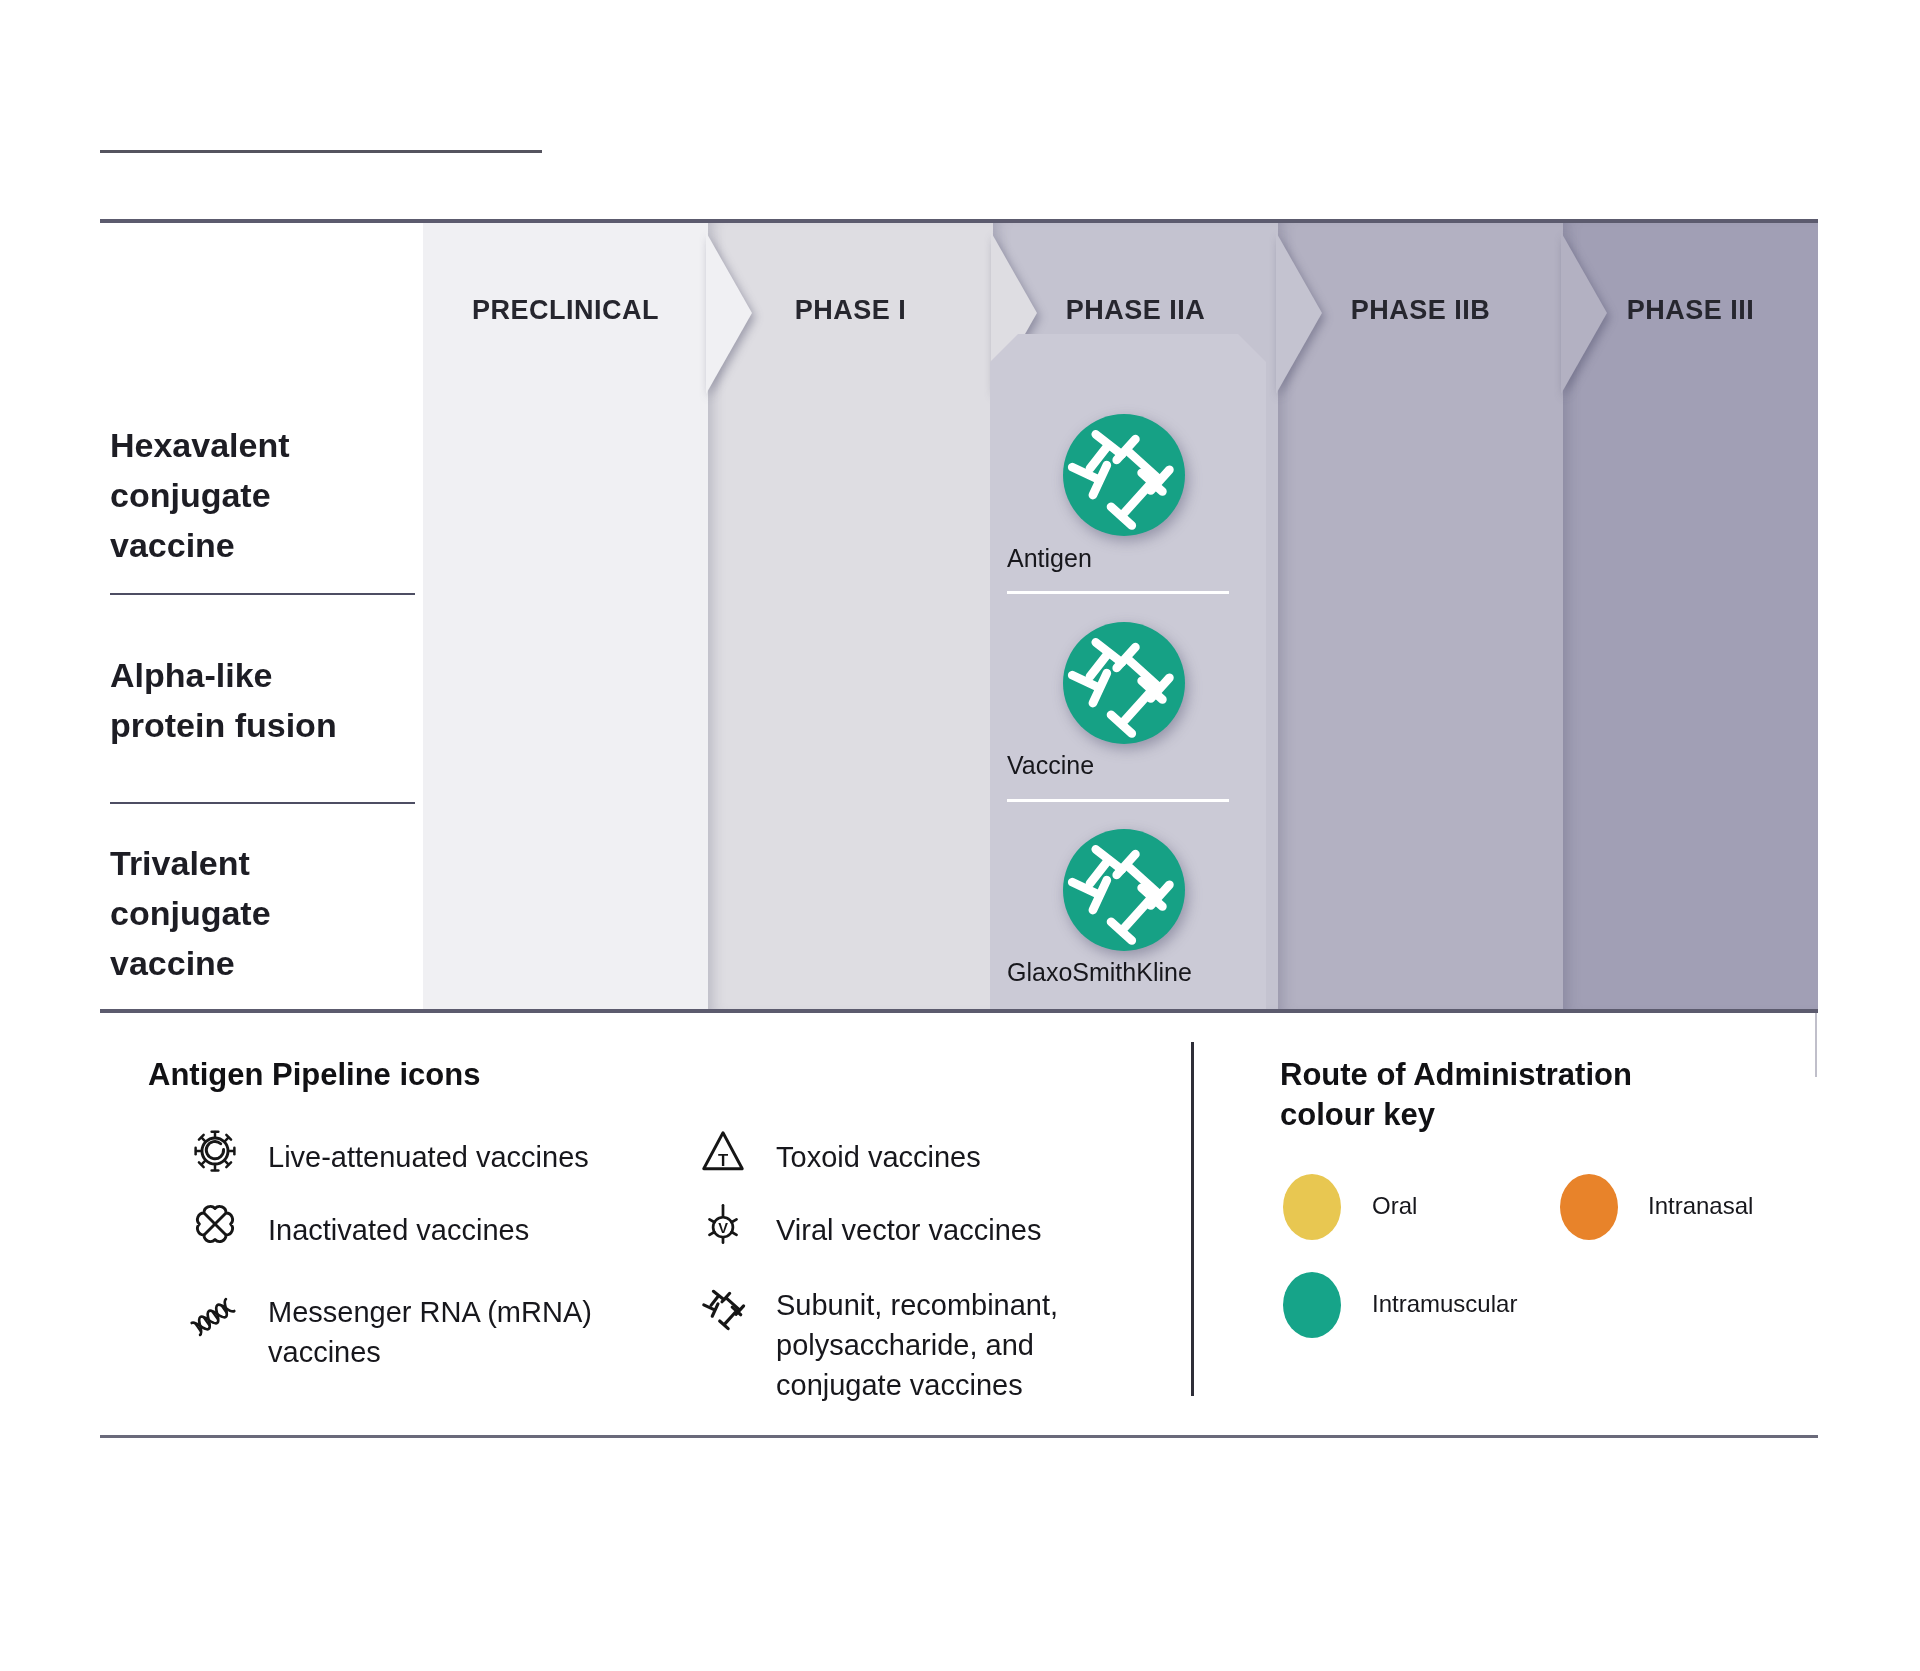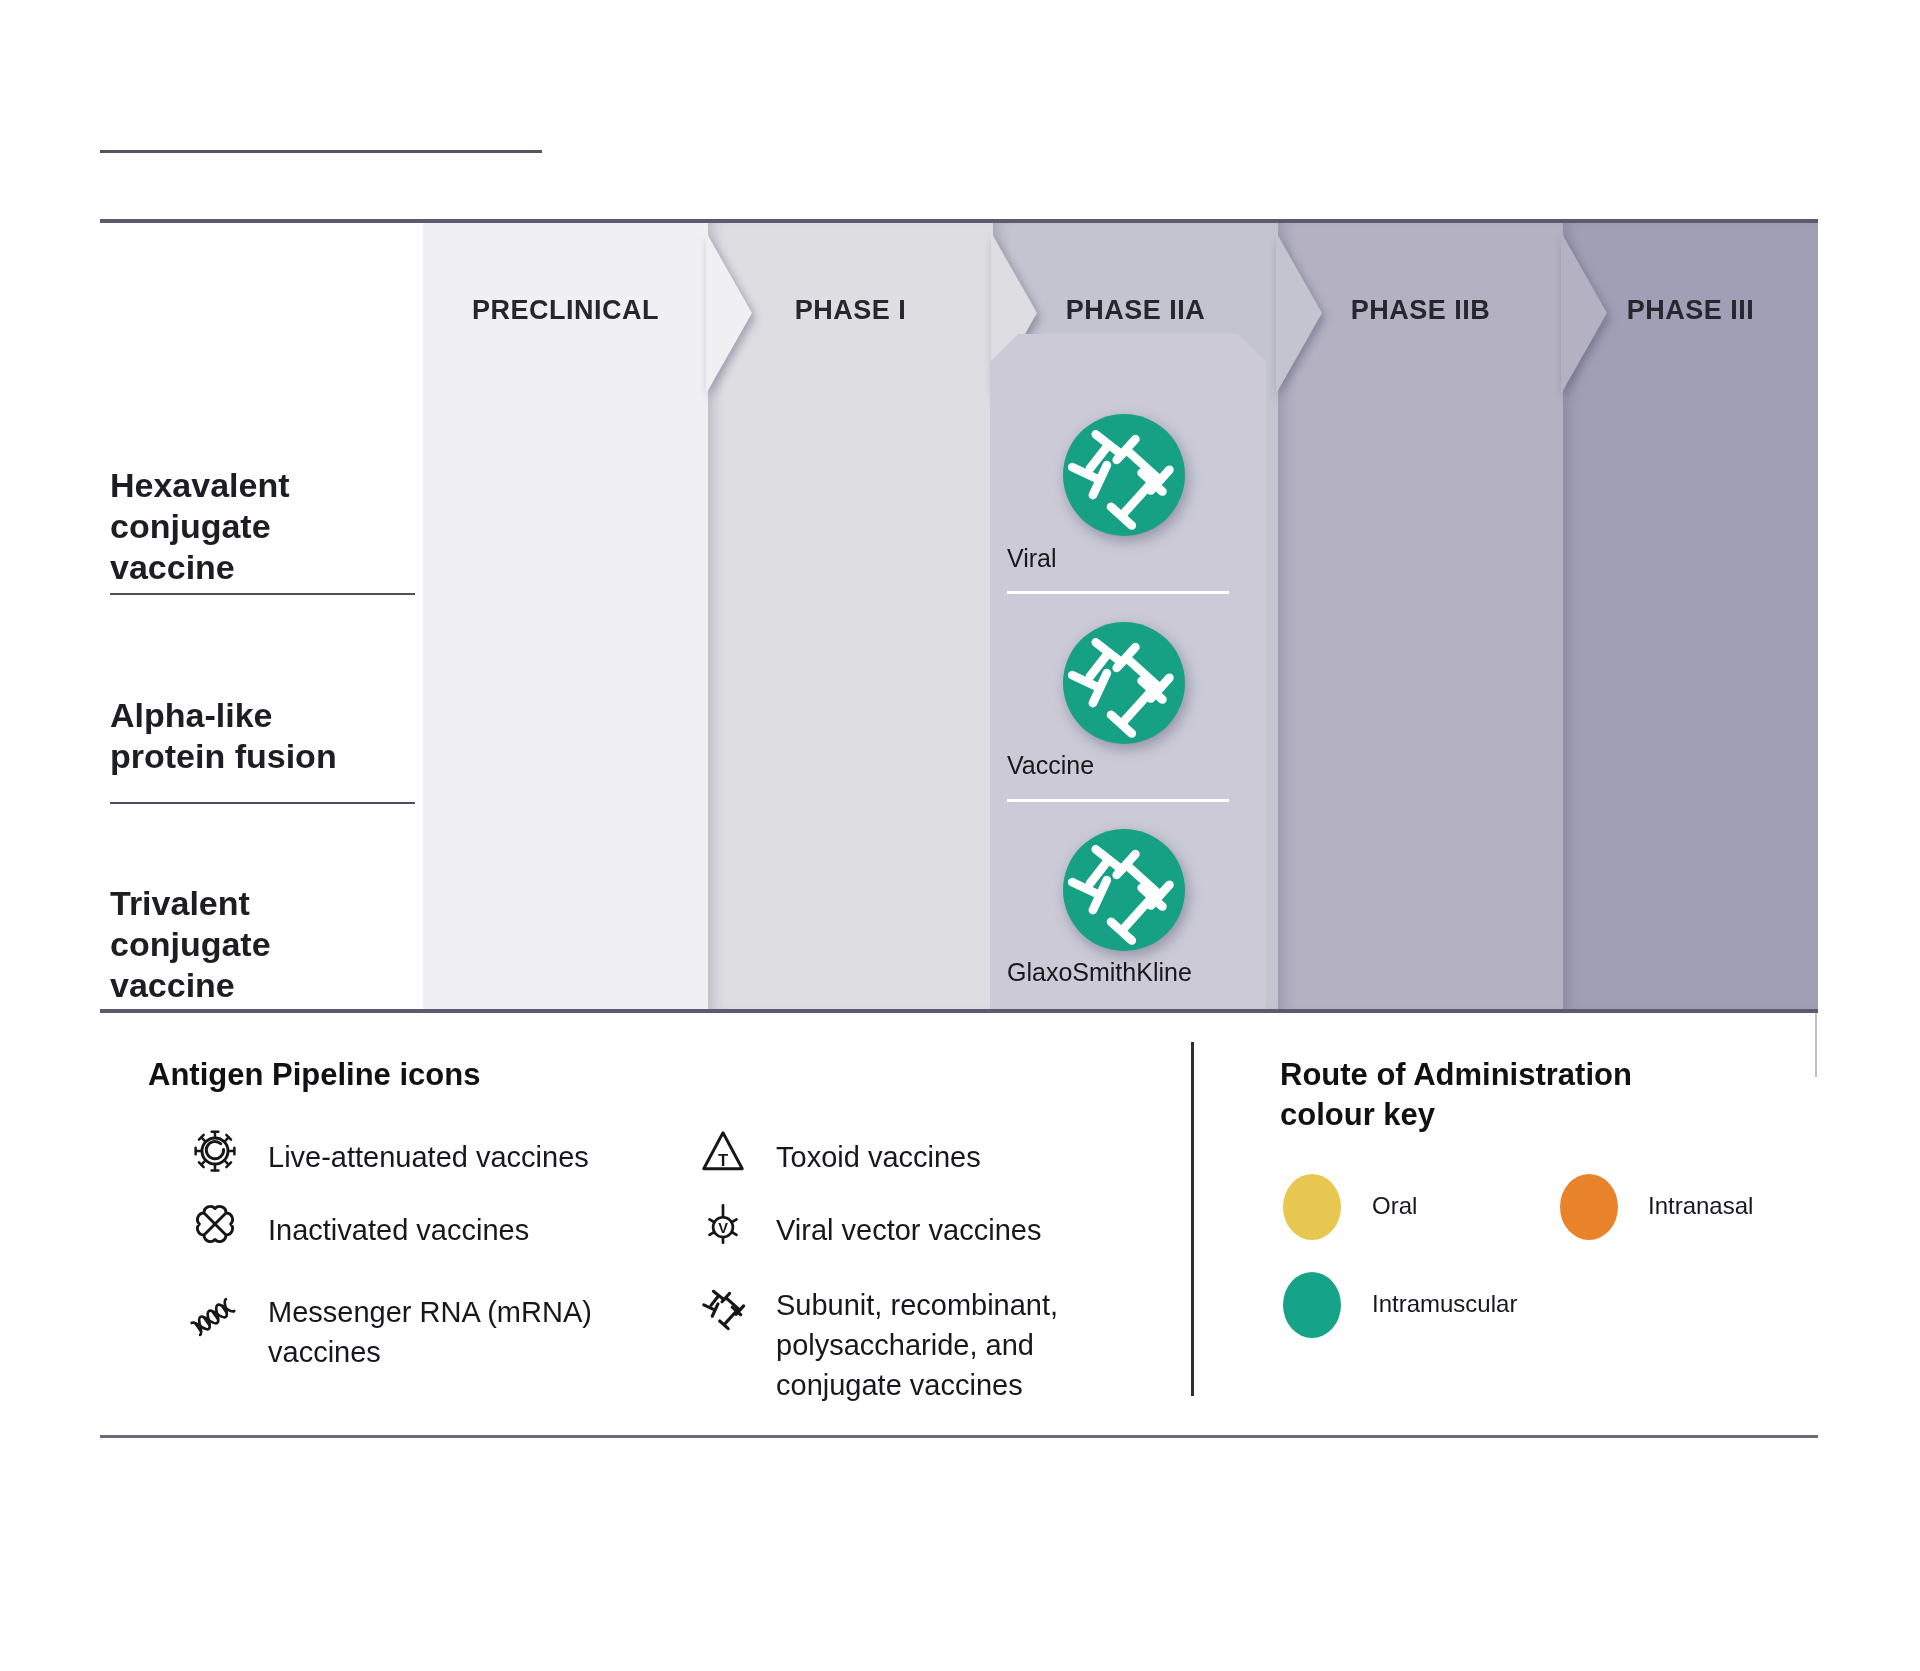--- a/index.html
+++ b/index.html
@@ -30,21 +30,21 @@
   .arrow-wrap{position:absolute;top:232px;width:46px;height:162px;filter:drop-shadow(3px 4px 5px rgba(60,60,90,.4));}
   .arrow{width:100%;height:100%;clip-path:polygon(0 0,100% 50%,0 100%);}
   .aw-1{left:706px;} .aw-2{left:991px;} .aw-3{left:1276px;} .aw-4{left:1561px;}
   .ar-1{background:#f0f0f3;} .ar-2{background:#dedde2;} .ar-3{background:#c4c3d0;} .ar-4{background:#b3b1c2;}
 
   
   .iia-panel{position:absolute;left:990px;top:334px;width:276px;height:676px;background:#cbcad6;
              clip-path:polygon(28px 0,calc(100% - 28px) 0,100% 28px,100% 100%,0 100%,0 28px);}
 
   
-  .row-label{position:absolute;left:110px;width:250px;font-size:34px;font-weight:bold;line-height:41px;color:#1d1d24;margin-top:45px;}
+  .row-label{position:absolute;left:110px;width:250px;font-size:34px;font-weight:bold;line-height:50px;color:#1d1d24;}
   .rl-1{top:420px;} .rl-2{top:650px;} .rl-3{top:838px;}
   .row-div{position:absolute;left:110px;width:305px;height:2px;background:#4d4e63;}
   .rd-1{top:593px;} .rd-2{top:802px;}
 
   
   .vax-circle{position:absolute;left:1063px;width:122px;height:122px;filter:drop-shadow(3px 5px 7px rgba(80,80,110,.45));}
   .vc-1{top:414px;} .vc-2{top:622px;} .vc-3{top:829px;}
   .dev-label{position:absolute;left:1007px;font-size:25px;color:#17171c;}
   .dl-1{top:544px;} .dl-2{top:751px;} .dl-3{top:958px;}
   .white-sep{position:absolute;left:1007px;width:222px;height:3px;background:#ffffff;}
@@ -125,21 +125,21 @@
     <svg viewBox="0 0 48 48" width="122" height="122">
       <circle cx="24" cy="24" r="24" fill="#16a185"></circle>
       <g stroke="#ffffff" stroke-width="3.4" stroke-linecap="round" fill="none">
         <use href="#tshape" transform="translate(18,12) rotate(38)"></use>
         <use href="#ishape" transform="translate(31.5,20) rotate(-48)"></use>
         <use href="#tshape" transform="translate(14.5,26) rotate(115)"></use>
         <use href="#ishape" transform="translate(29,33.5) rotate(42)"></use>
       </g>
     </svg>
   </div>
-  <div class="dev-label dl-1">Viral</div>
+  <div class="dev-label dl-1">Antigen</div>
   <div class="white-sep ws-1"></div>
 
   <div class="vax-circle vc-2">
     <svg viewBox="0 0 48 48" width="122" height="122">
       <circle cx="24" cy="24" r="24" fill="#16a185"></circle>
       <g stroke="#ffffff" stroke-width="3.4" stroke-linecap="round" fill="none">
         <use href="#tshape" transform="translate(18,12) rotate(38)"></use>
         <use href="#ishape" transform="translate(31.5,20) rotate(-48)"></use>
         <use href="#tshape" transform="translate(14.5,26) rotate(115)"></use>
         <use href="#ishape" transform="translate(29,33.5) rotate(42)"></use>

